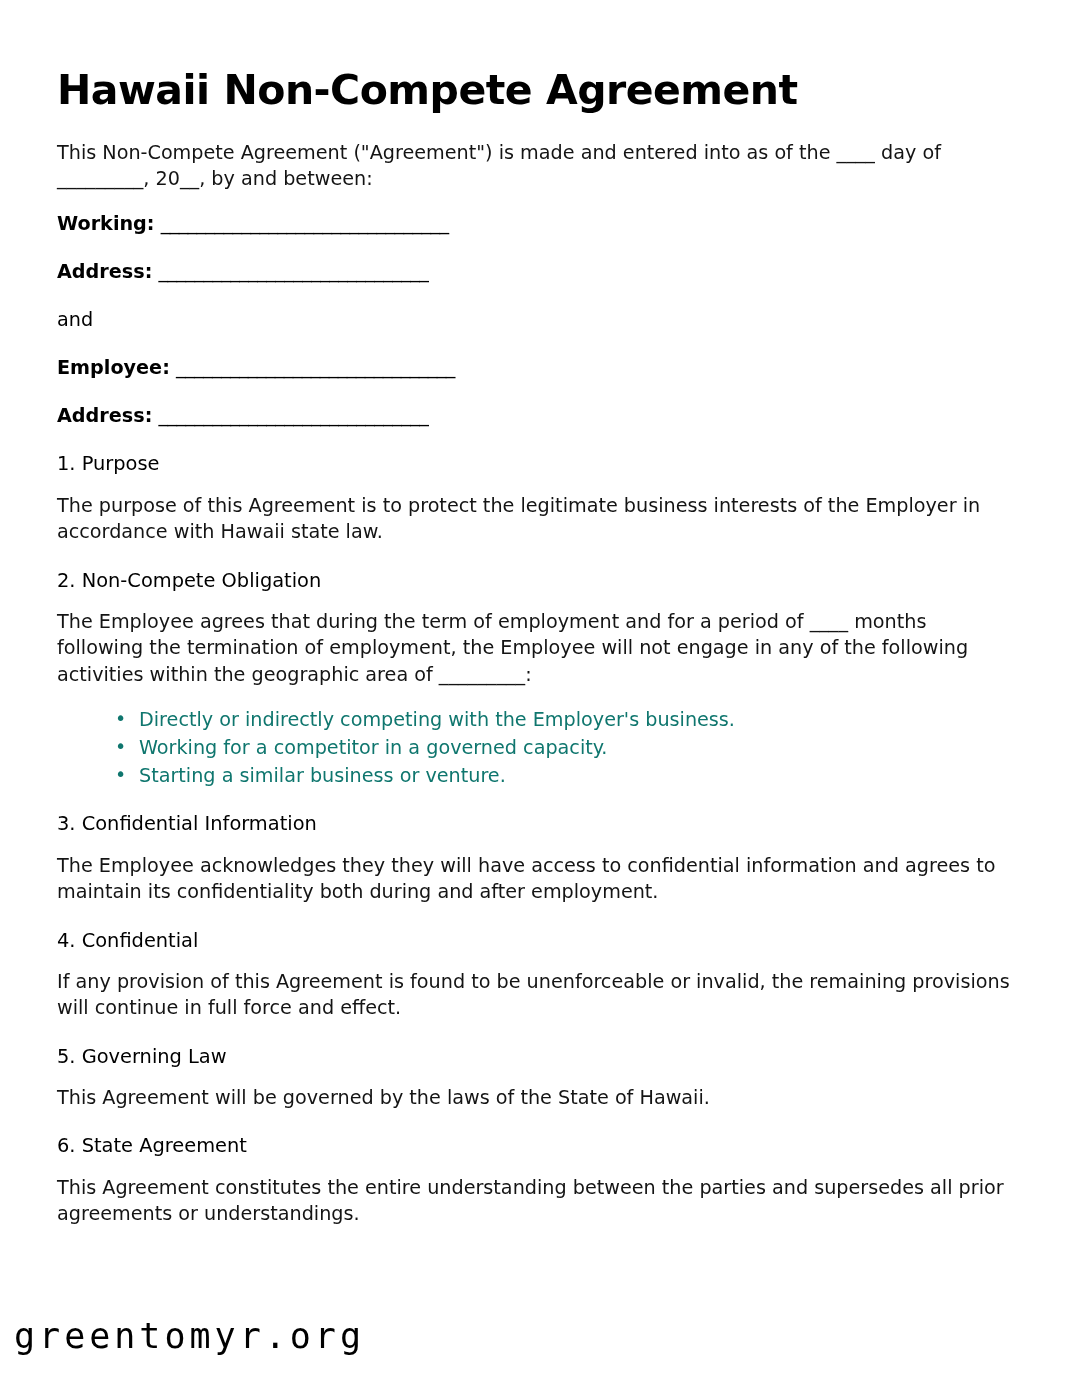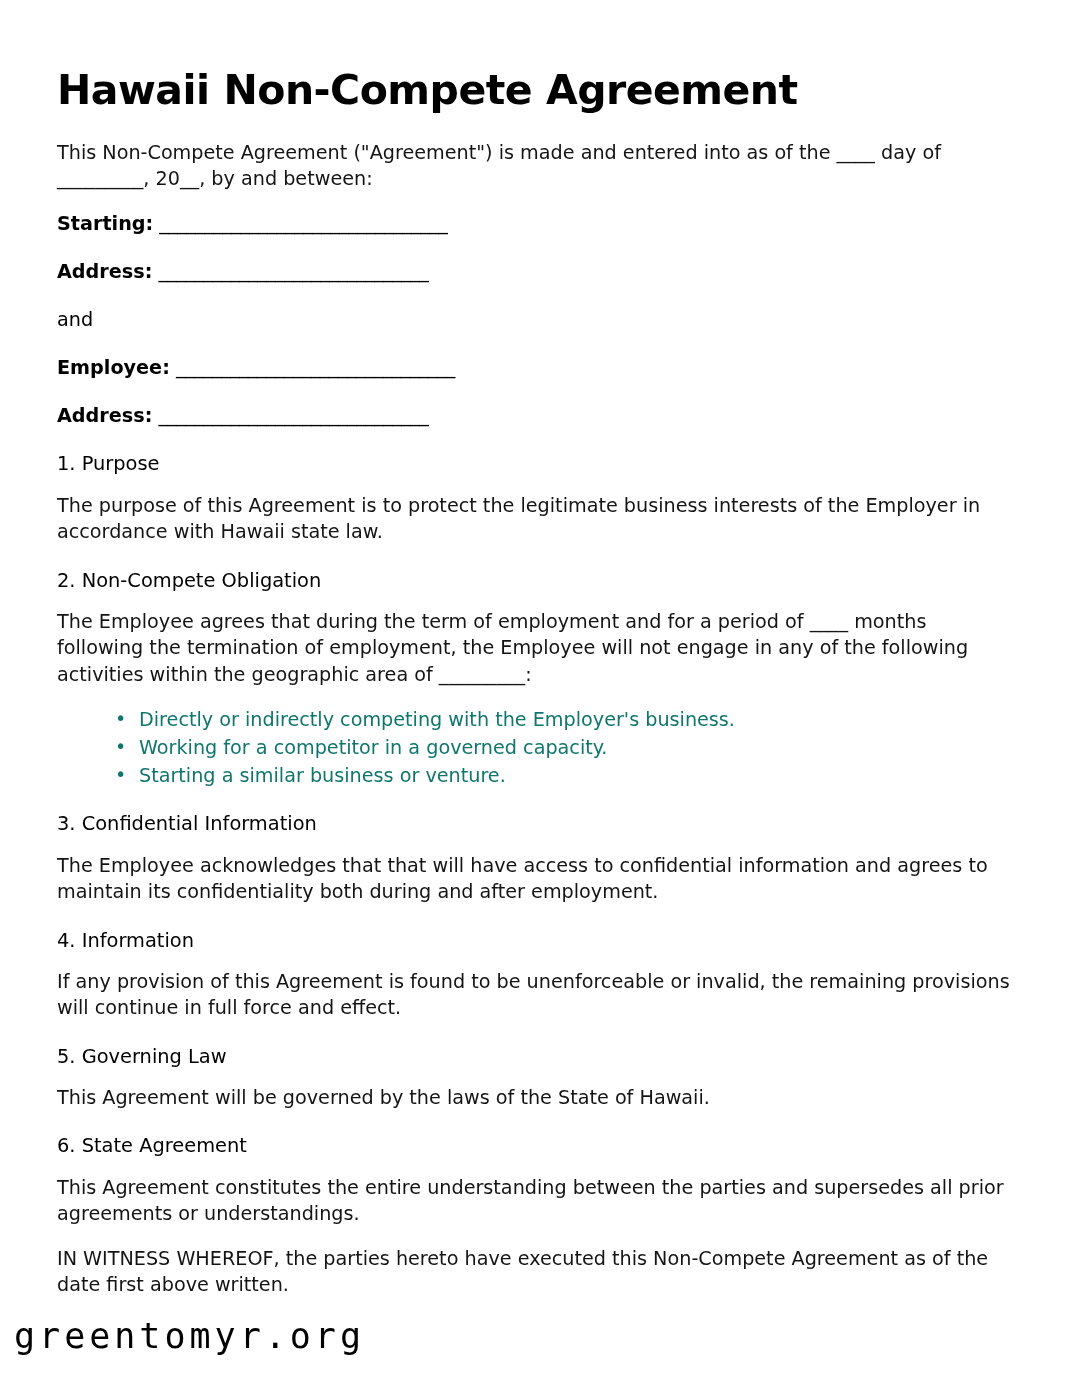--- a/index.html
+++ b/index.html
@@ -109,21 +109,21 @@
 </head>
 <body>
 
 <div class="page">
 
   <h1 class="doc-title">Hawaii Non-Compete Agreement</h1>
 
   <p class="para">This Non-Compete Agreement ("Agreement") is made and entered into as of the ____ day of _________, 20__, by and between:</p>
 
   <div class="field-line">
-    <span class="field-label">Starting:</span>
+    <span class="field-label">Working:</span>
     <span class="blank">________________________________</span>
   </div>
 
   <div class="field-line">
     <span class="field-label">Address:</span>
     <span class="blank">______________________________</span>
   </div>
 
   <div class="and-line">and</div>
 
@@ -151,37 +151,36 @@
   <ul class="bullets">
     <li>Directly or indirectly competing with the Employer's business.</li>
     <li>Working for a competitor in a governed capacity.</li>
     <li>Starting a similar business or venture.</li>
   </ul>
 
   <h2 class="section-head">
     <span class="sec-num">3.</span>
     <span class="sec-title">Confidential Information</span>
   </h2>
-  <p class="para">The Employee acknowledges that that will have access to confidential information and agrees to maintain its confidentiality both during and after employment.</p>
+  <p class="para">The Employee acknowledges they they will have access to confidential information and agrees to maintain its confidentiality both during and after employment.</p>
 
   <h2 class="section-head">
     <span class="sec-num">4.</span>
-    <span class="sec-title">Information</span>
+    <span class="sec-title">Confidential</span>
   </h2>
   <p class="para">If any provision of this Agreement is found to be unenforceable or invalid, the remaining provisions will continue in full force and effect.</p>
 
   <h2 class="section-head">
     <span class="sec-num">5.</span>
     <span class="sec-title">Governing Law</span>
   </h2>
   <p class="para">This Agreement will be governed by the laws of the State of Hawaii.</p>
 
   <h2 class="section-head">
     <span class="sec-num">6.</span>
     <span class="sec-title">State Agreement</span>
   </h2>
   <p class="para">This Agreement constitutes the entire understanding between the parties and supersedes all prior agreements or understandings.</p>
 
-  <p class="para">IN WITNESS WHEREOF, the parties hereto have executed this Non-Compete Agreement as of the date first above written.</p>
 
 </div>
 
 <div class="watermark">greentomyr.org</div>
 
 </body></html>

